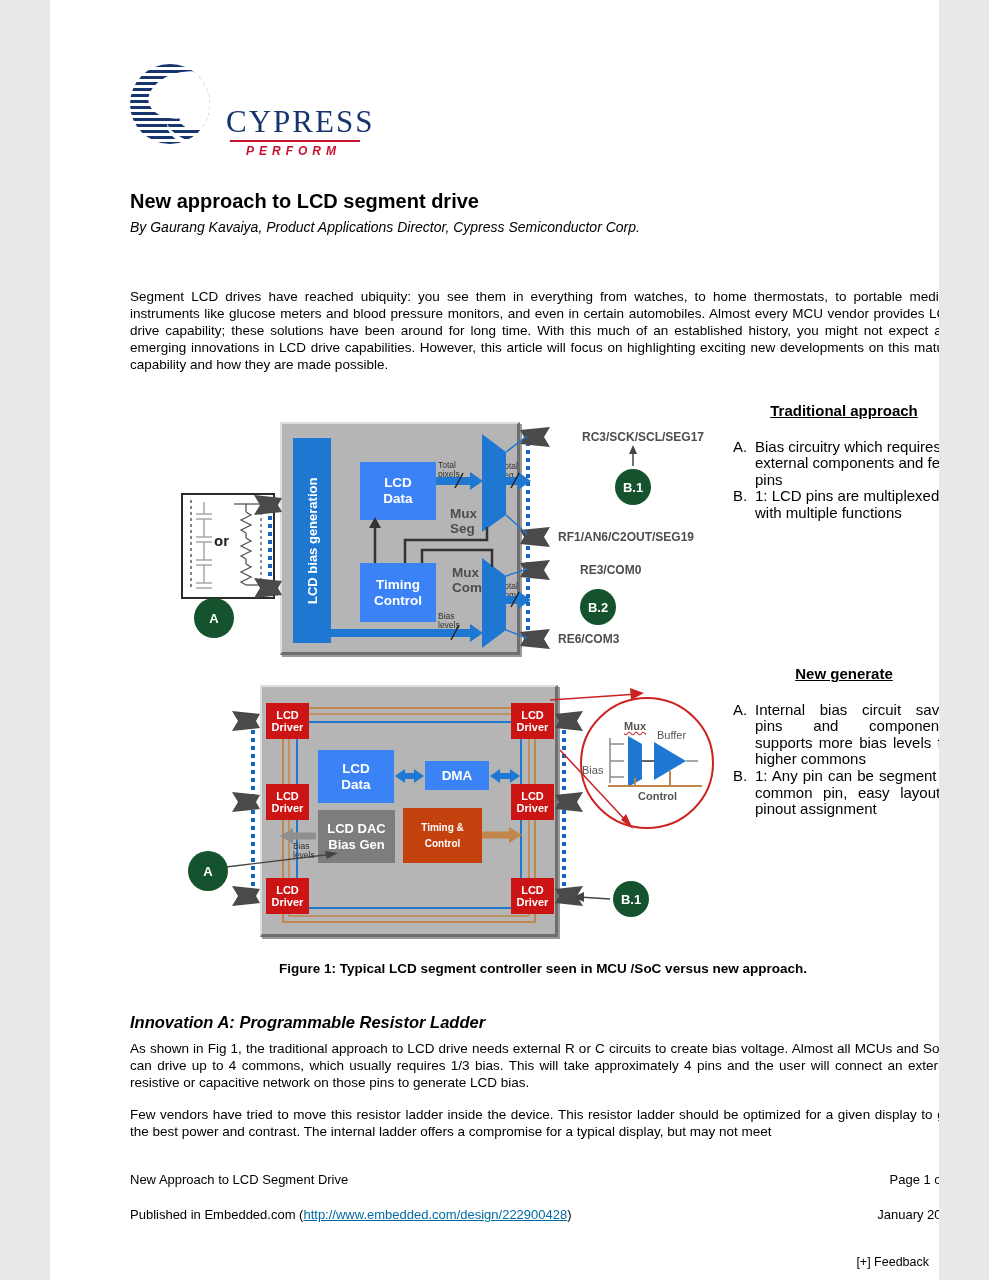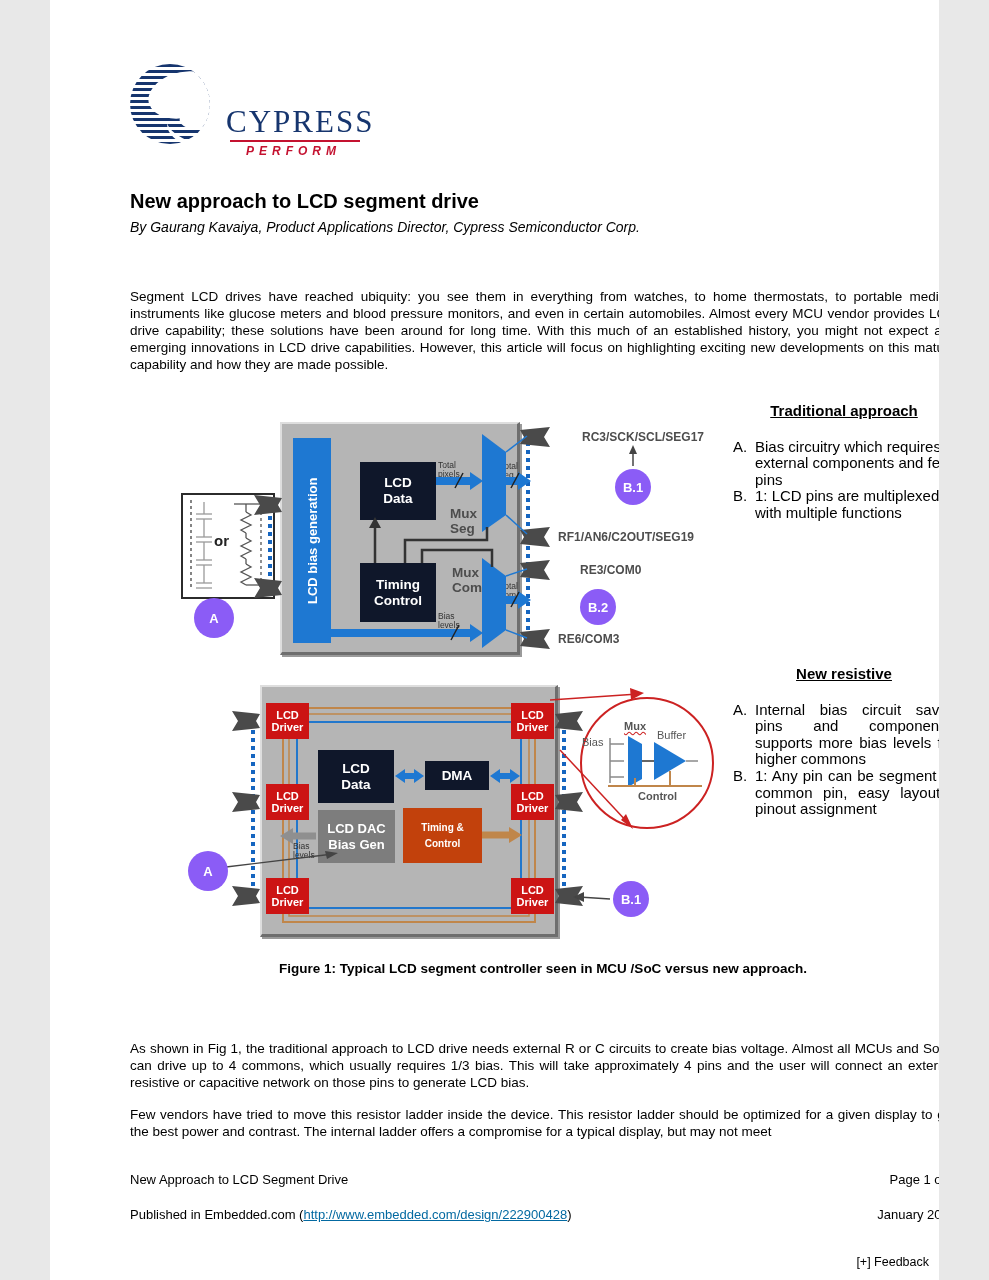--- a/index.html
+++ b/index.html
@@ -39,30 +39,30 @@
   .body-par{left:80px;width:826px;font-size:13.5px;line-height:17.1px;text-align:justify;}
 
   .foot-row{left:80px;width:826px;display:flex;justify-content:space-between;font-size:13px;}
   .link{color:#0369a1;}
   .feedback{right:10px;top:1255px;font-size:12.5px;}
 
   
   .diagram{position:absolute;}
   .graybox{background:#b5b5b5;border-top:2px solid #dedede;border-left:2px solid #dedede;
     border-right:3px solid #6e6e6e;border-bottom:3px solid #6e6e6e;box-shadow:2px 2px 0 #9a9a9a;}
-  .bluebox{background:#0f172a;color:#fff;font-weight:bold;display:flex;align-items:center;
+  .bluebox{background:#3b82f6;color:#fff;font-weight:bold;display:flex;align-items:center;
     justify-content:center;text-align:center;font-size:13.5px;line-height:16px;}
   .narrow span{display:inline-block;width:46px;}
   .tanbox{background:#c2410c;color:#fff;font-weight:bold;display:flex;align-items:center;
     justify-content:center;text-align:center;font-size:10px;line-height:16px;}
   .darkbox{background:#7d7d7d;color:#fff;font-weight:bold;display:flex;align-items:center;
     justify-content:center;text-align:center;font-size:13px;line-height:16px;}
   .drv{width:43px;height:36px;background:#cc1414;color:#fff;font-weight:bold;font-size:11px;
     line-height:12px;display:flex;align-items:center;justify-content:center;text-align:center;}
-  .badge{width:40px;height:40px;border-radius:50%;background:#8b5cf6;color:#fff;font-weight:bold;
+  .badge{width:40px;height:40px;border-radius:50%;background:#14532d;color:#fff;font-weight:bold;
     font-size:13px;display:flex;align-items:center;justify-content:center;}
   .badge.sm{width:36px;height:36px;}
   .muxlabel{font-size:13.5px;font-weight:bold;color:#4d4d4d;line-height:15px;width:36px;}
   .smlabel{font-size:8.5px;color:#333;line-height:9px;width:32px;}
   .pinlabel{font-size:12px;font-weight:bold;color:#4d4d4d;white-space:nowrap;}
   .biasbar{background:#1e78d2;color:#fff;font-weight:bold;font-size:13px;
     writing-mode:vertical-rl;transform:rotate(180deg);display:flex;align-items:center;justify-content:center;}
   .orbox{background:#fff;border:2px solid #2b2b2b;}
   .orlabel{font-size:15px;font-weight:bold;color:#222;}
   .maglabel{font-size:11px;color:#555;white-space:nowrap;}
@@ -293,41 +293,42 @@
       <polygon points="474,62 474,100 506,81" fill="#1e78d2"></polygon>
       <line x1="506" y1="81" x2="518" y2="81" stroke="#8a8a8a" stroke-width="1.5"></line>
       <g stroke="#c0864a" stroke-width="2">
         <line x1="428" y1="106" x2="522" y2="106"></line>
         <line x1="455" y1="106" x2="455" y2="98"></line>
           <line x1="490" y1="106" x2="490" y2="91"></line>
       </g>
     </svg>
 
     <div class="abs maglabel b wavy" style="left:444px;top:40px;">Mux</div>
-    <div class="abs maglabel" style="left:402px;top:56px;">Bias</div>
+    <div class="abs maglabel" style="left:402px;top:84px;">Bias</div>
     <div class="abs maglabel" style="left:477px;top:49px;">Buffer</div>
     <div class="abs maglabel b" style="left:458px;top:110px;">Control</div>
 
     <div class="abs badge" style="left:8px;top:171px;">A</div>
     <div class="abs badge sm" style="left:433px;top:201px;">B.1</div>
   </div>
 
   <div class="abs col justify" style="left:683px;top:666px;">
-    <div class="col-head">New resistive</div>
+    <div class="col-head">New generate</div>
     <div class="li">
       <span class="li-label">A.</span>
       <span class="li-text">Internal bias circuit saves pins and components, supports more bias levels for higher commons</span>
     </div>
     <div class="li">
       <span class="li-label">B.</span>
       <span class="li-text">1: Any pin can be segment or common pin, easy layout / pinout assignment</span>
     </div>
   </div>
 
   <div class="abs caption">Figure 1: Typical LCD segment controller seen in MCU /SoC versus new approach.</div>
+  <div class="abs sec-head">Innovation A: Programmable Resistor Ladder</div>
   <div class="abs body-par" style="top:1040px;">As shown in Fig 1, the traditional approach to LCD drive needs external R or C circuits to create bias voltage. Almost all MCUs and SoCs can drive up to 4 commons, which usually requires 1/3 bias. This will take approximately 4 pins and the user will connect an external resistive or capacitive network on those pins to generate LCD bias.</div>
   <div class="abs body-par" style="top:1106px;">Few vendors have tried to move this resistor ladder inside the device. This resistor ladder should be optimized for a given display to get the best power and contrast. The internal ladder offers a compromise for a typical display, but may not meet</div>
 
   <div class="abs foot-row" style="top:1172px;">
     <span>New Approach to LCD Segment Drive</span>
     <span>Page 1 of 4</span>
   </div>
   <div class="abs foot-row" style="top:1207px;">
     <span>
       <span>Published in Embedded.com (</span><a class="link" href="#">http://www.embedded.com/design/222900428</a><span>)</span>

